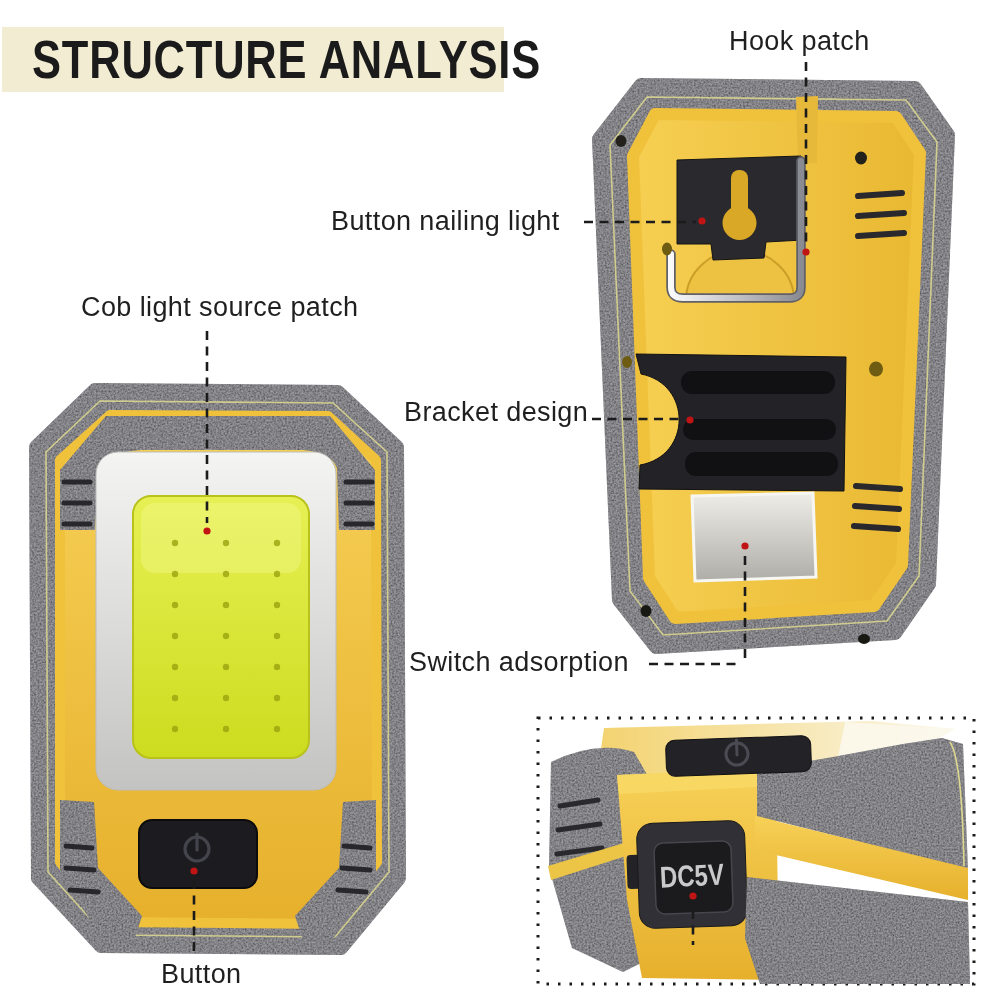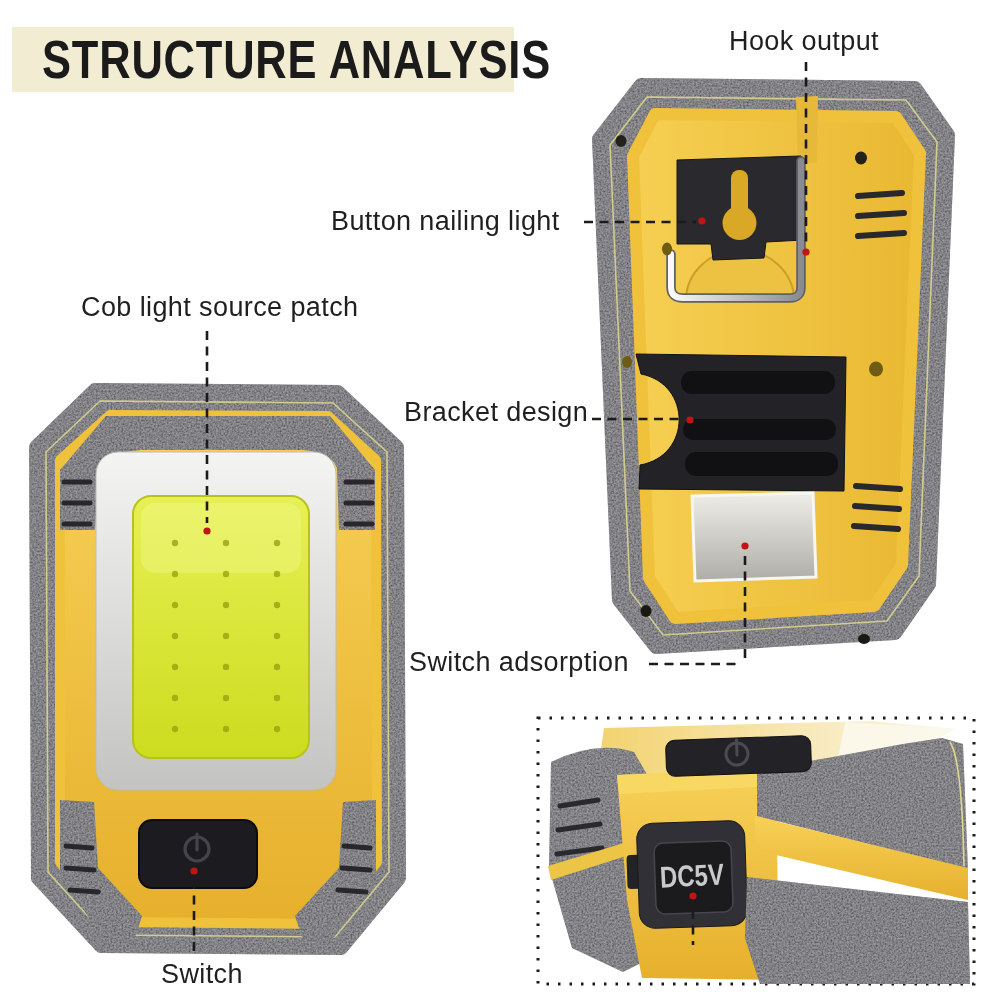--- a/index.html
+++ b/index.html
@@ -1,21 +1,21 @@
 <!DOCTYPE html>
 <html><head>
 <meta charset="utf-8">
 <style>
   html,body{margin:0;padding:0;background:#ffffff;}
   .canvas{
     position:relative;width:1000px;height:1000px;background:#ffffff;overflow:hidden;
     font-family:"Liberation Sans","DejaVu Sans",sans-serif;
   }
   .banner{
-    position:absolute;left:12px;top:27px;width:502px;height:65px;
+    position:absolute;left:2px;top:27px;width:502px;height:65px;
     background:#f1ecd2;display:flex;align-items:center;
   }
   .banner span{
     display:inline-block;font-weight:700;font-size:53px;color:#1b1b1b;
     letter-spacing:1px;transform:scaleX(.82);transform-origin:left center;
     margin-left:30px;white-space:nowrap;
   }
   .ann{
     position:absolute;font-size:27px;color:#1f1f1f;letter-spacing:.4px;
     white-space:nowrap;line-height:1.15;
@@ -181,20 +181,20 @@
       <circle cx="745" cy="546" r="3.6"></circle>
       <circle cx="194" cy="871" r="3.6"></circle>
       <circle cx="693" cy="896" r="3.6"></circle>
     </g>
   </svg>
 
   <div class="banner">
     <span>STRUCTURE ANALYSIS</span>
   </div>
 
-  <div class="ann" style="left:729px;top:26px">Hook output</div>
+  <div class="ann" style="left:729px;top:26px">Hook patch</div>
   <div class="ann" style="left:331px;top:206px">Button nailing light</div>
   <div class="ann" style="left:81px;top:292px">Cob light source patch</div>
   <div class="ann" style="left:404px;top:397px">Bracket design</div>
   <div class="ann" style="left:409px;top:647px">Switch adsorption</div>
-  <div class="ann" style="left:161px;top:959px">Switch</div>
+  <div class="ann" style="left:161px;top:959px">Button</div>
 
 </div>
 
 </body></html>

